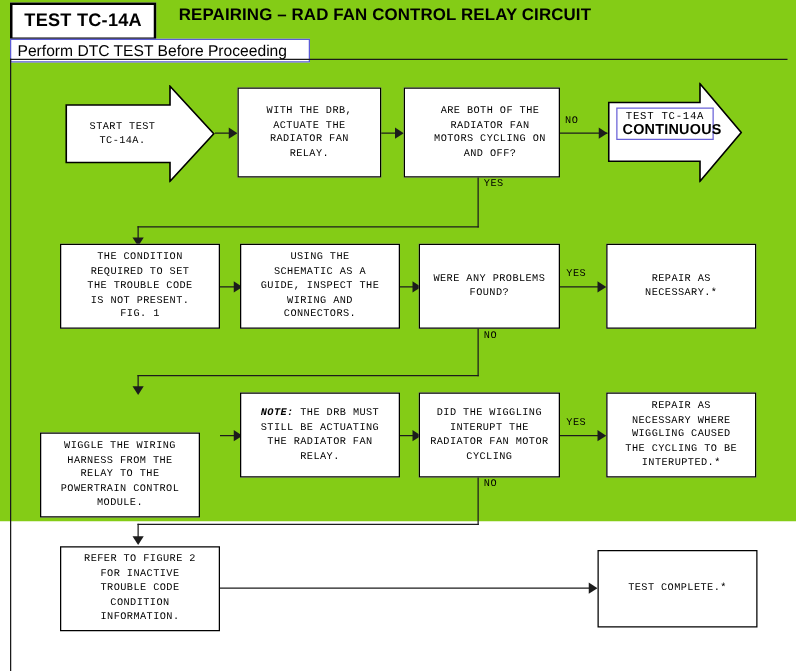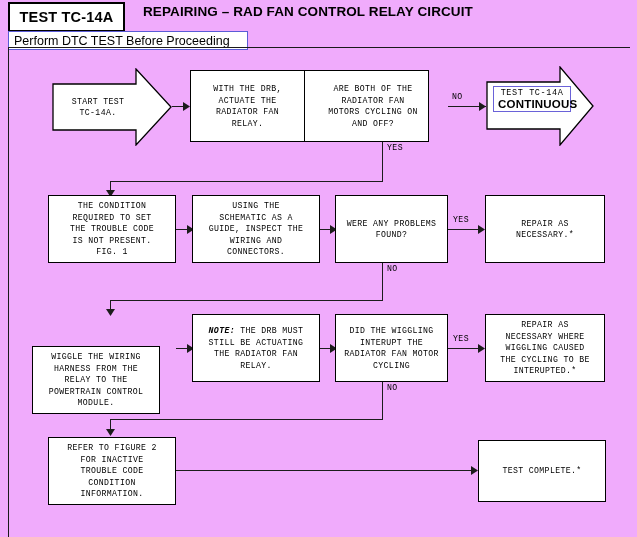--- a/index.html
+++ b/index.html
@@ -10,22 +10,22 @@
   body {
     font-family: "Liberation Sans", sans-serif;
     width: 637px;
     height: 537px;
     overflow: hidden;
     position: relative;
   }
   #page {
     position: relative;
     width: 637px;
-    height: 537px;
-    background: #f0abfc;
+    height: 417px;
+    background: #84cc16;
   }
 
   
   .hdr-test-box {
     position: absolute;
     left: 8px;
     top: 2px;
     width: 113px;
     height: 26px;
     border: 2px solid #000000;
@@ -227,21 +227,21 @@
 ACTUATE THE
 RADIATOR FAN
 RELAY.</span>
   </div>
 
   <div class="ln lh" style="left:305px; top:106px; width:14px;"></div>
   <svg class="arrowhead" style="left:316px; top:102px;" width="8" height="9">
     <polygon points="0,0 7,4.5 0,9" fill="#1c1c1c"></polygon>
   </svg>
 
-  <div class="fbox" style="left:304px; top:70px; width:125px; height:72px;padding-left:16px;">
+  <div class="fbox" style="left:323px; top:70px; width:125px; height:72px;padding-left:16px;">
     <span class="txt">ARE BOTH OF THE
 RADIATOR FAN
 MOTORS CYCLING ON
 AND OFF?</span>
   </div>
 
   <div class="ln lh" style="left:448px; top:106px; width:38px;"></div>
   <svg class="arrowhead" style="left:479px; top:102px;" width="8" height="9">
     <polygon points="0,0 7,4.5 0,9" fill="#1c1c1c"></polygon>
   </svg>

